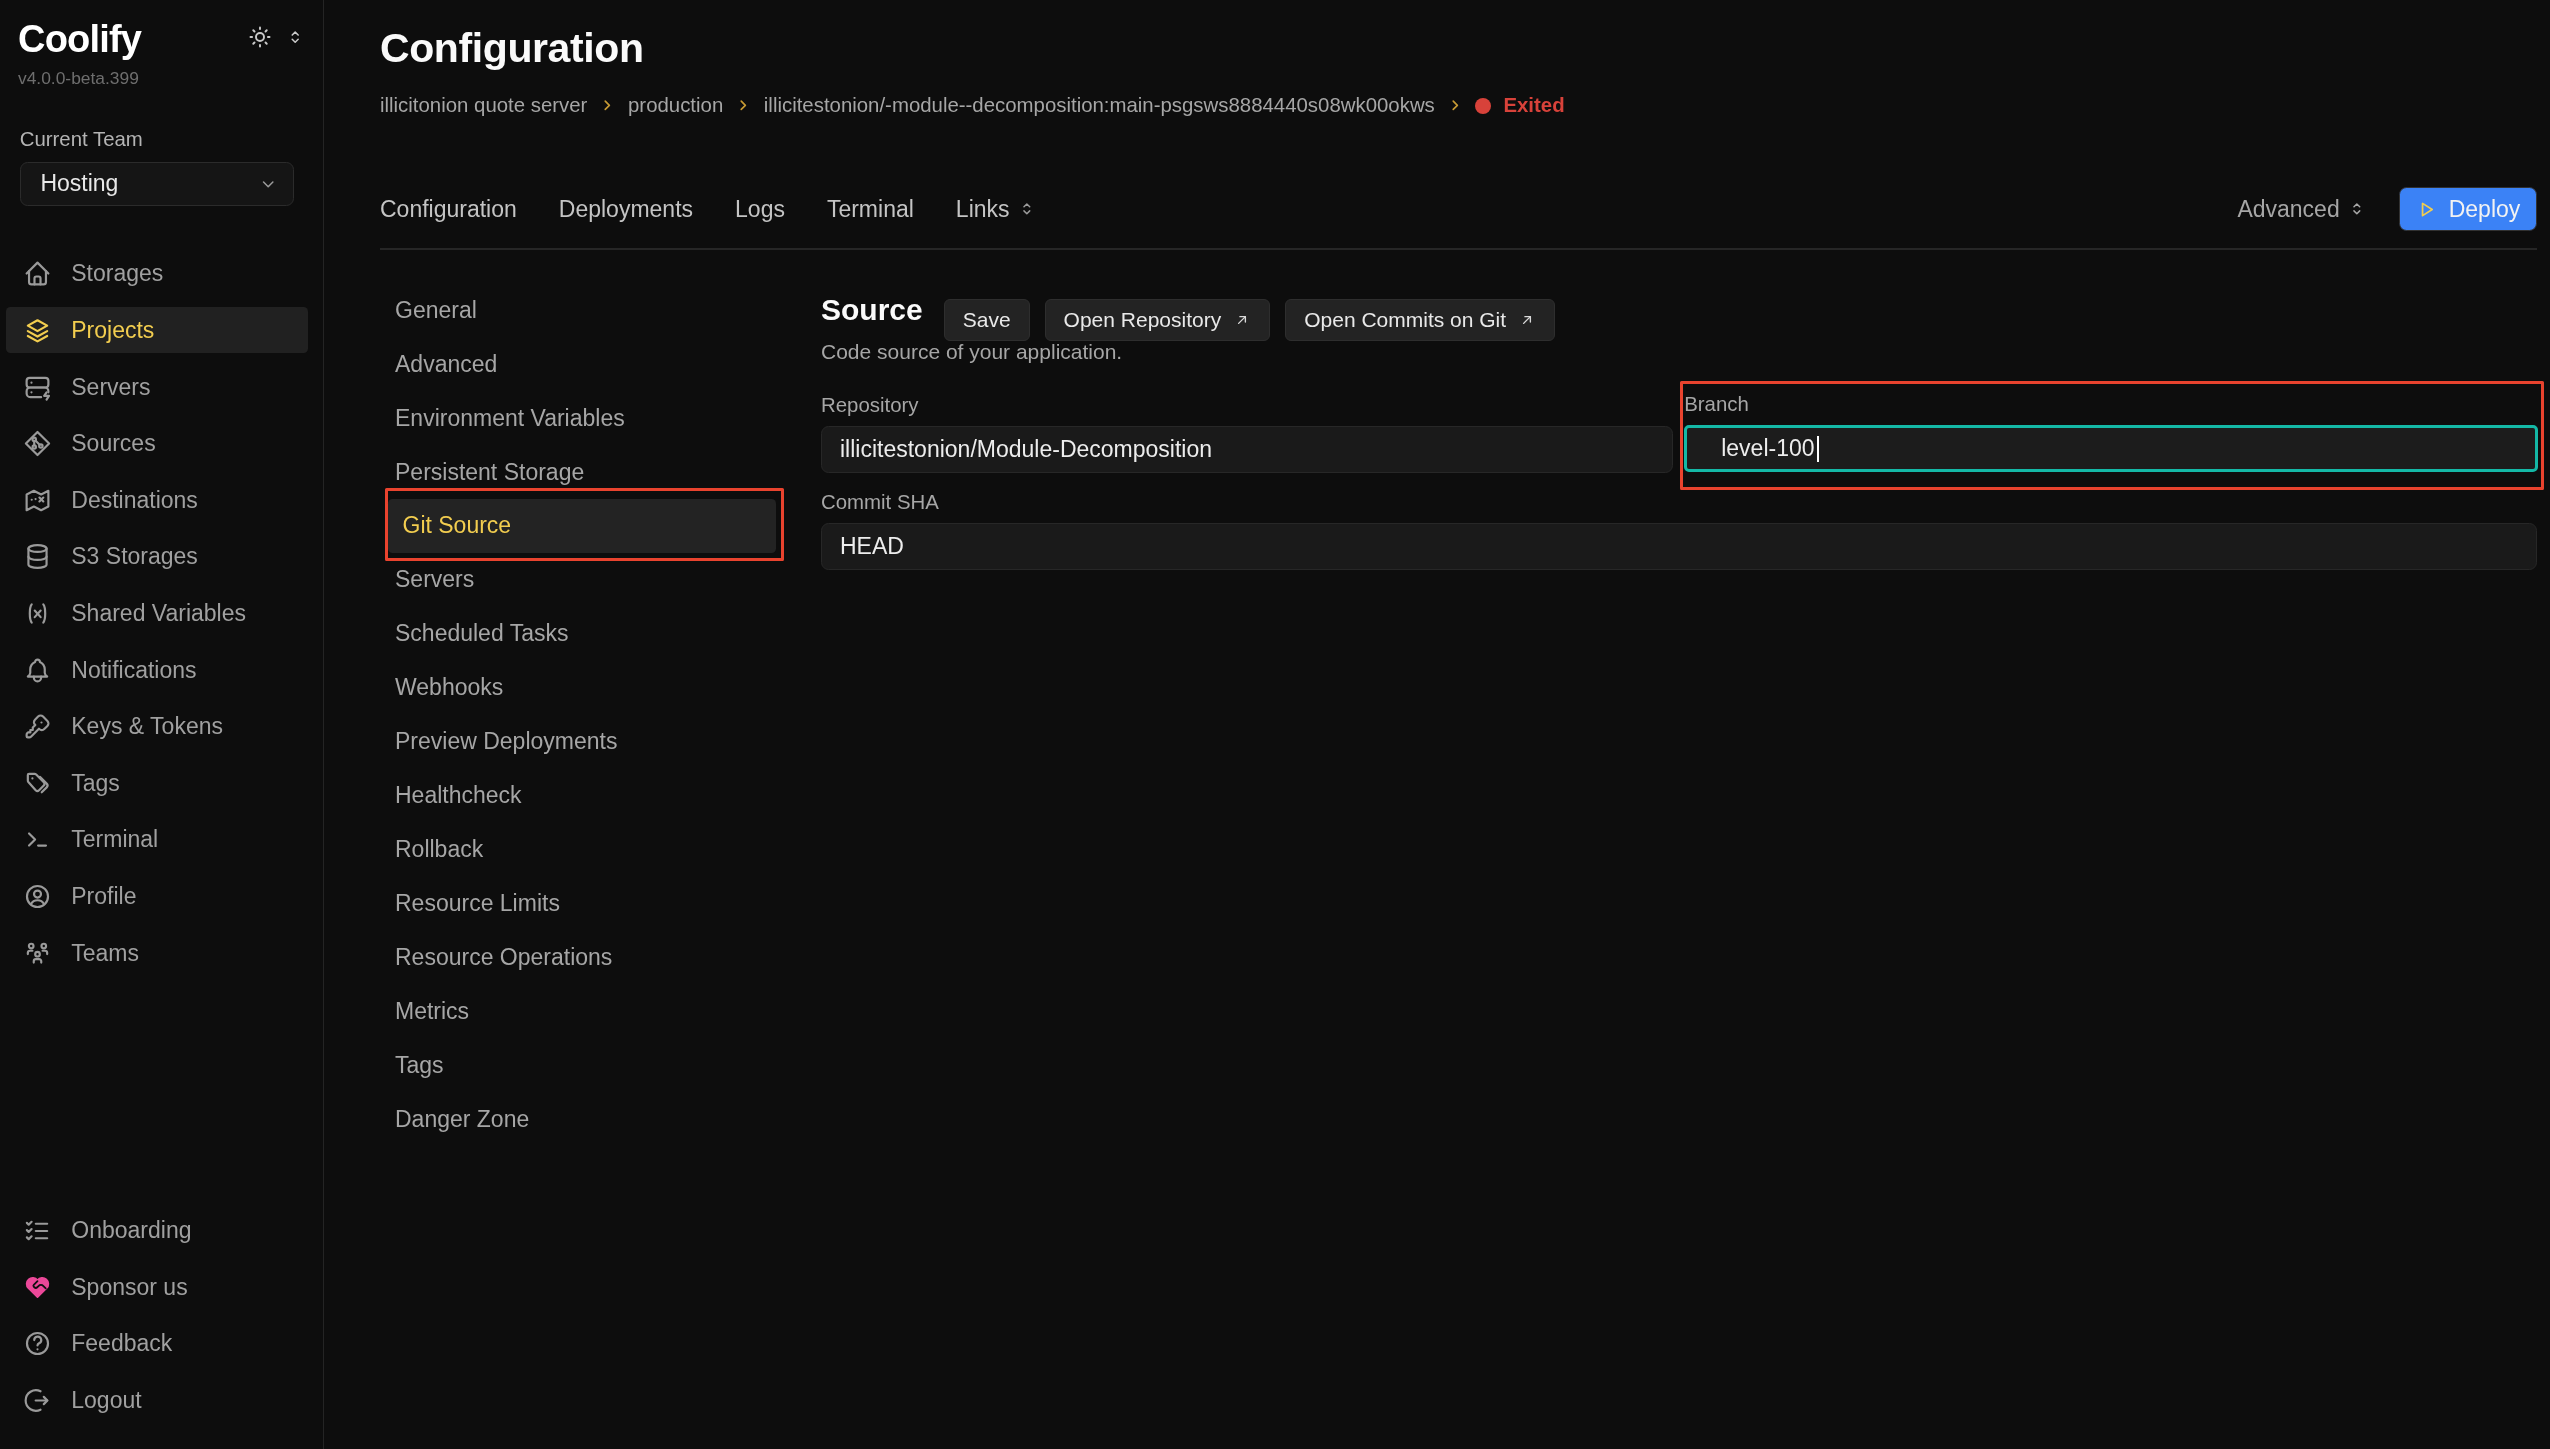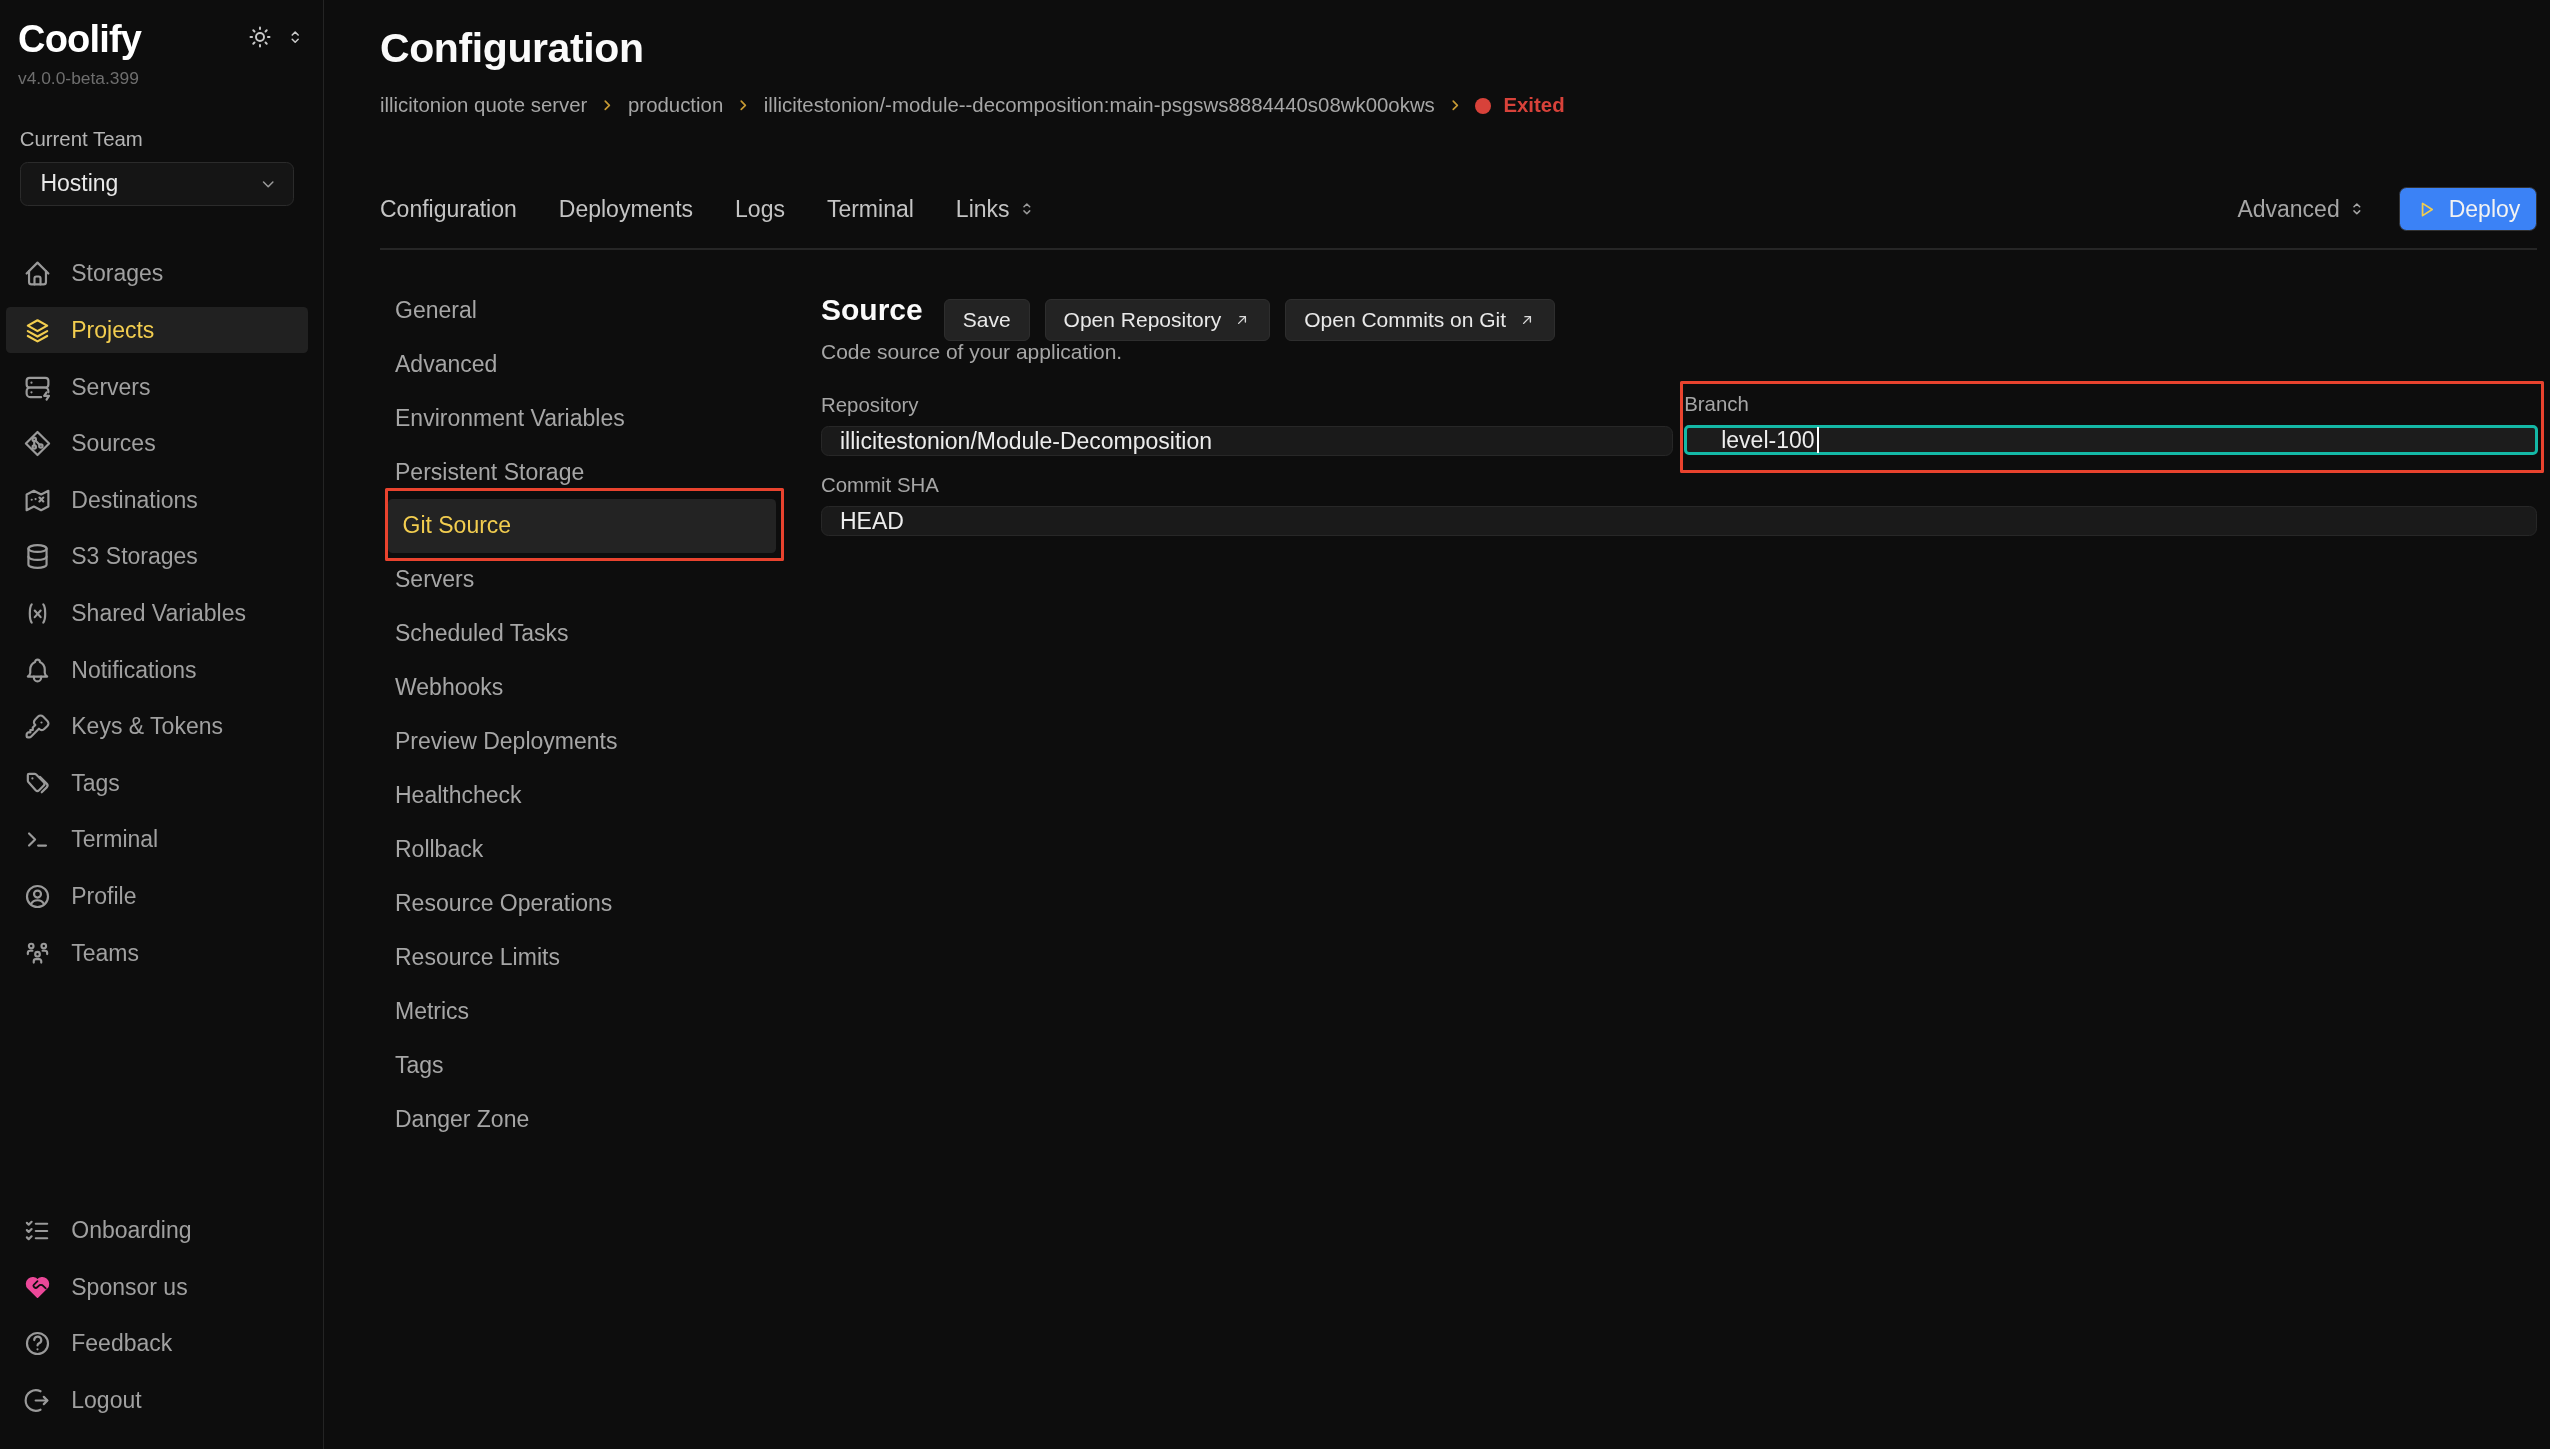--- a/index.html
+++ b/index.html
@@ -60,21 +60,21 @@
   .content { flex:1; min-width:0; }
   .heading-row { display:flex; align-items:center; gap:15px; height:53px; }
   .section-title { font-size:30px; font-weight:700; color:#fafafa; margin-right:6px; }
   .btn { height:42px; background:#232323; border:0.8px solid #2e2e2e; border-radius:6px; display:flex;
          align-items:center; padding:0 18px; font-size:21px; color:#e9e9e9; gap:12px; cursor:pointer; white-space:nowrap;margin-top:20px; }
   .btn .icn { width:18px; height:18px; color:#d9d9d9; }
   .desc { margin-top:3px; font-size:21px; color:#a6a6a6; }
 
   .form { margin-top:29px; display:grid; grid-template-columns:1fr 1fr; column-gap:12px; row-gap:16.6px; }
   .field-label { font-size:20.4px; color:#a6a6a6; height:26px; display:flex; align-items:center; }
-  .input { margin-top:7.6px; height:30px; background:#1a1a1a; border:1.5px solid #272727; border-radius:7.6px;
+  .input { margin-top:7.6px; height:47px; background:#1a1a1a; border:1.5px solid #272727; border-radius:7.6px;
            display:flex; align-items:center; padding:0 18px; font-size:23px; color:#ededed; cursor:text; white-space:nowrap; }
   .field-full { grid-column:1 / 3; }
   .branch-annotation { border:3.8px solid #e9432e; border-radius:1.5px; padding:8.3px 3px 15px 1.5px;
                        margin:-12px -6.8px -19px -5.3px; }
   .input.focused { border:3px solid #14b8a6; border-radius:5px; background:#1c1c1c; padding:0 34px; }
   .caret { width:2.3px; height:26px; background:#ffffff; margin-left:2.3px; flex:none; }
 
   .icn { display:inline-block; }
   svg.icn { stroke:currentColor; fill:none; stroke-width:1.8; stroke-linecap:round; stroke-linejoin:round; }
 </style>
@@ -412,22 +412,22 @@
         <div class="subnav-item">Persistent Storage</div>
         <div class="subnav-annotation">
           <div class="subnav-item active">Git Source</div>
         </div>
         <div class="subnav-item">Servers</div>
         <div class="subnav-item">Scheduled Tasks</div>
         <div class="subnav-item">Webhooks</div>
         <div class="subnav-item">Preview Deployments</div>
         <div class="subnav-item">Healthcheck</div>
         <div class="subnav-item">Rollback</div>
+        <div class="subnav-item">Resource Limits</div>
         <div class="subnav-item">Resource Operations</div>
-        <div class="subnav-item">Resource Limits</div>
         <div class="subnav-item">Metrics</div>
         <div class="subnav-item">Tags</div>
         <div class="subnav-item">Danger Zone</div>
       </div>
 
       <div class="content">
         <div class="heading-row">
           <span class="section-title">Source</span>
           <button class="btn" style="font-family:inherit">
             <span>Save</span>

